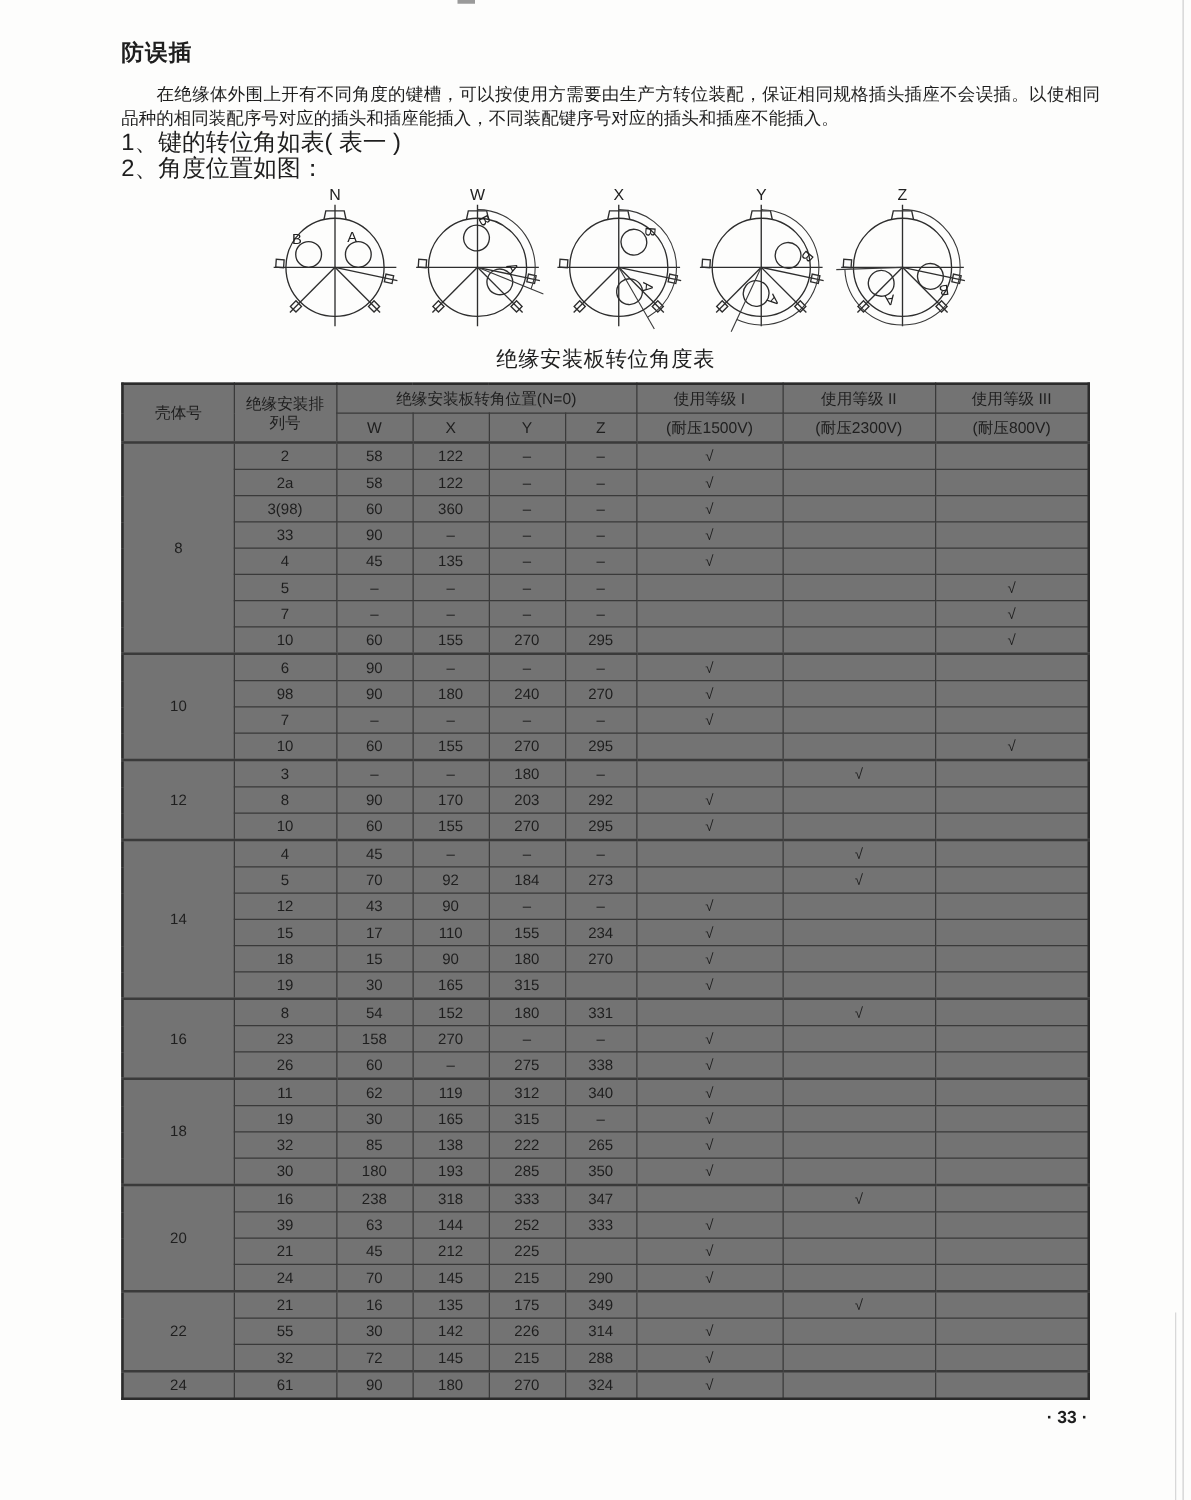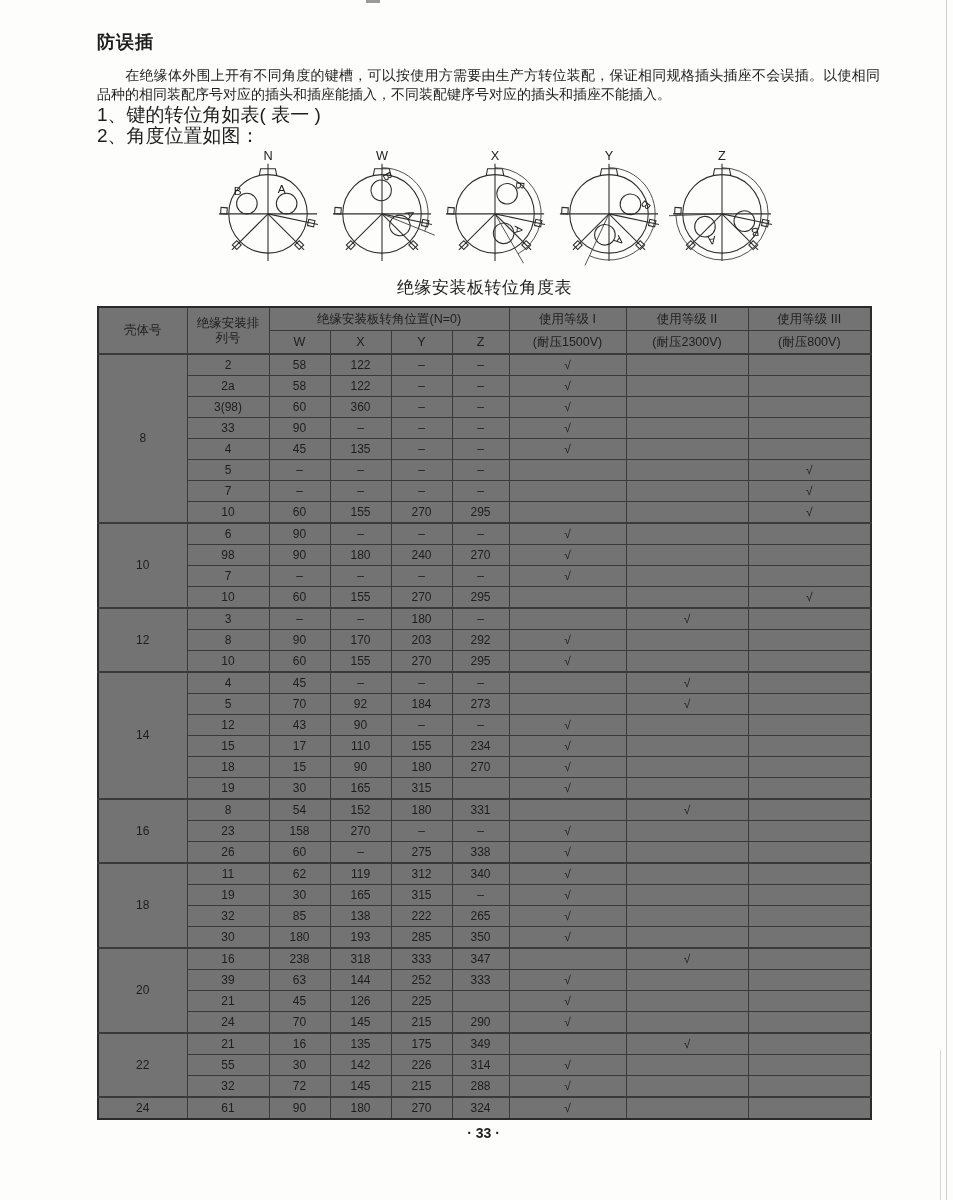--- a/index.html
+++ b/index.html
@@ -27,21 +27,21 @@
     border:1px solid #3a3a3a;font-weight:400;
     font-size:12px;text-align:center;vertical-align:middle;
     height:20px;line-height:15px;padding:0 2px;overflow:hidden;
   }
   table.angle th{font-size:12.5px;}
   table.angle .hdr{height:22px;}
   table.angle{border:2px solid #2b2b2b;}
   tr.group-start td{border-top-width:2px;}
   thead tr:last-child th{border-bottom-width:2px;}
   .check-cell{font-size:13px;}
-  .footer{position:absolute;left:97px;top:1125px;width:773px;text-align:center;font-size:14px;font-weight:700;}
+  .footer{position:absolute;left:97px;top:1125px;width:773px;text-align:right;font-size:14px;font-weight:700;}
   
   .artifact{position:absolute;background:#9a9a9a;}
   .art-top{left:366px;top:0;width:14px;height:3px;}
   .art-right{left:946px;top:0;width:1px;height:1200px;background:#cfcfcf;}
   .art-right2{left:940px;top:1050px;width:1px;height:150px;background:#d8d8d8;}
 </style>
 </head>
 <body>
 
 <div class="page">
@@ -515,21 +515,21 @@
             <td>144</td>
             <td>252</td>
             <td>333</td>
             <td class="check-cell">√</td>
             <td class="check-cell"></td>
             <td class="check-cell"></td>
           </tr>
           <tr>
             <td>21</td>
             <td>45</td>
-            <td>126</td>
+            <td>212</td>
             <td>225</td>
             <td></td>
             <td class="check-cell">√</td>
             <td class="check-cell"></td>
             <td class="check-cell"></td>
           </tr>
           <tr>
             <td>24</td>
             <td>70</td>
             <td>145</td>

